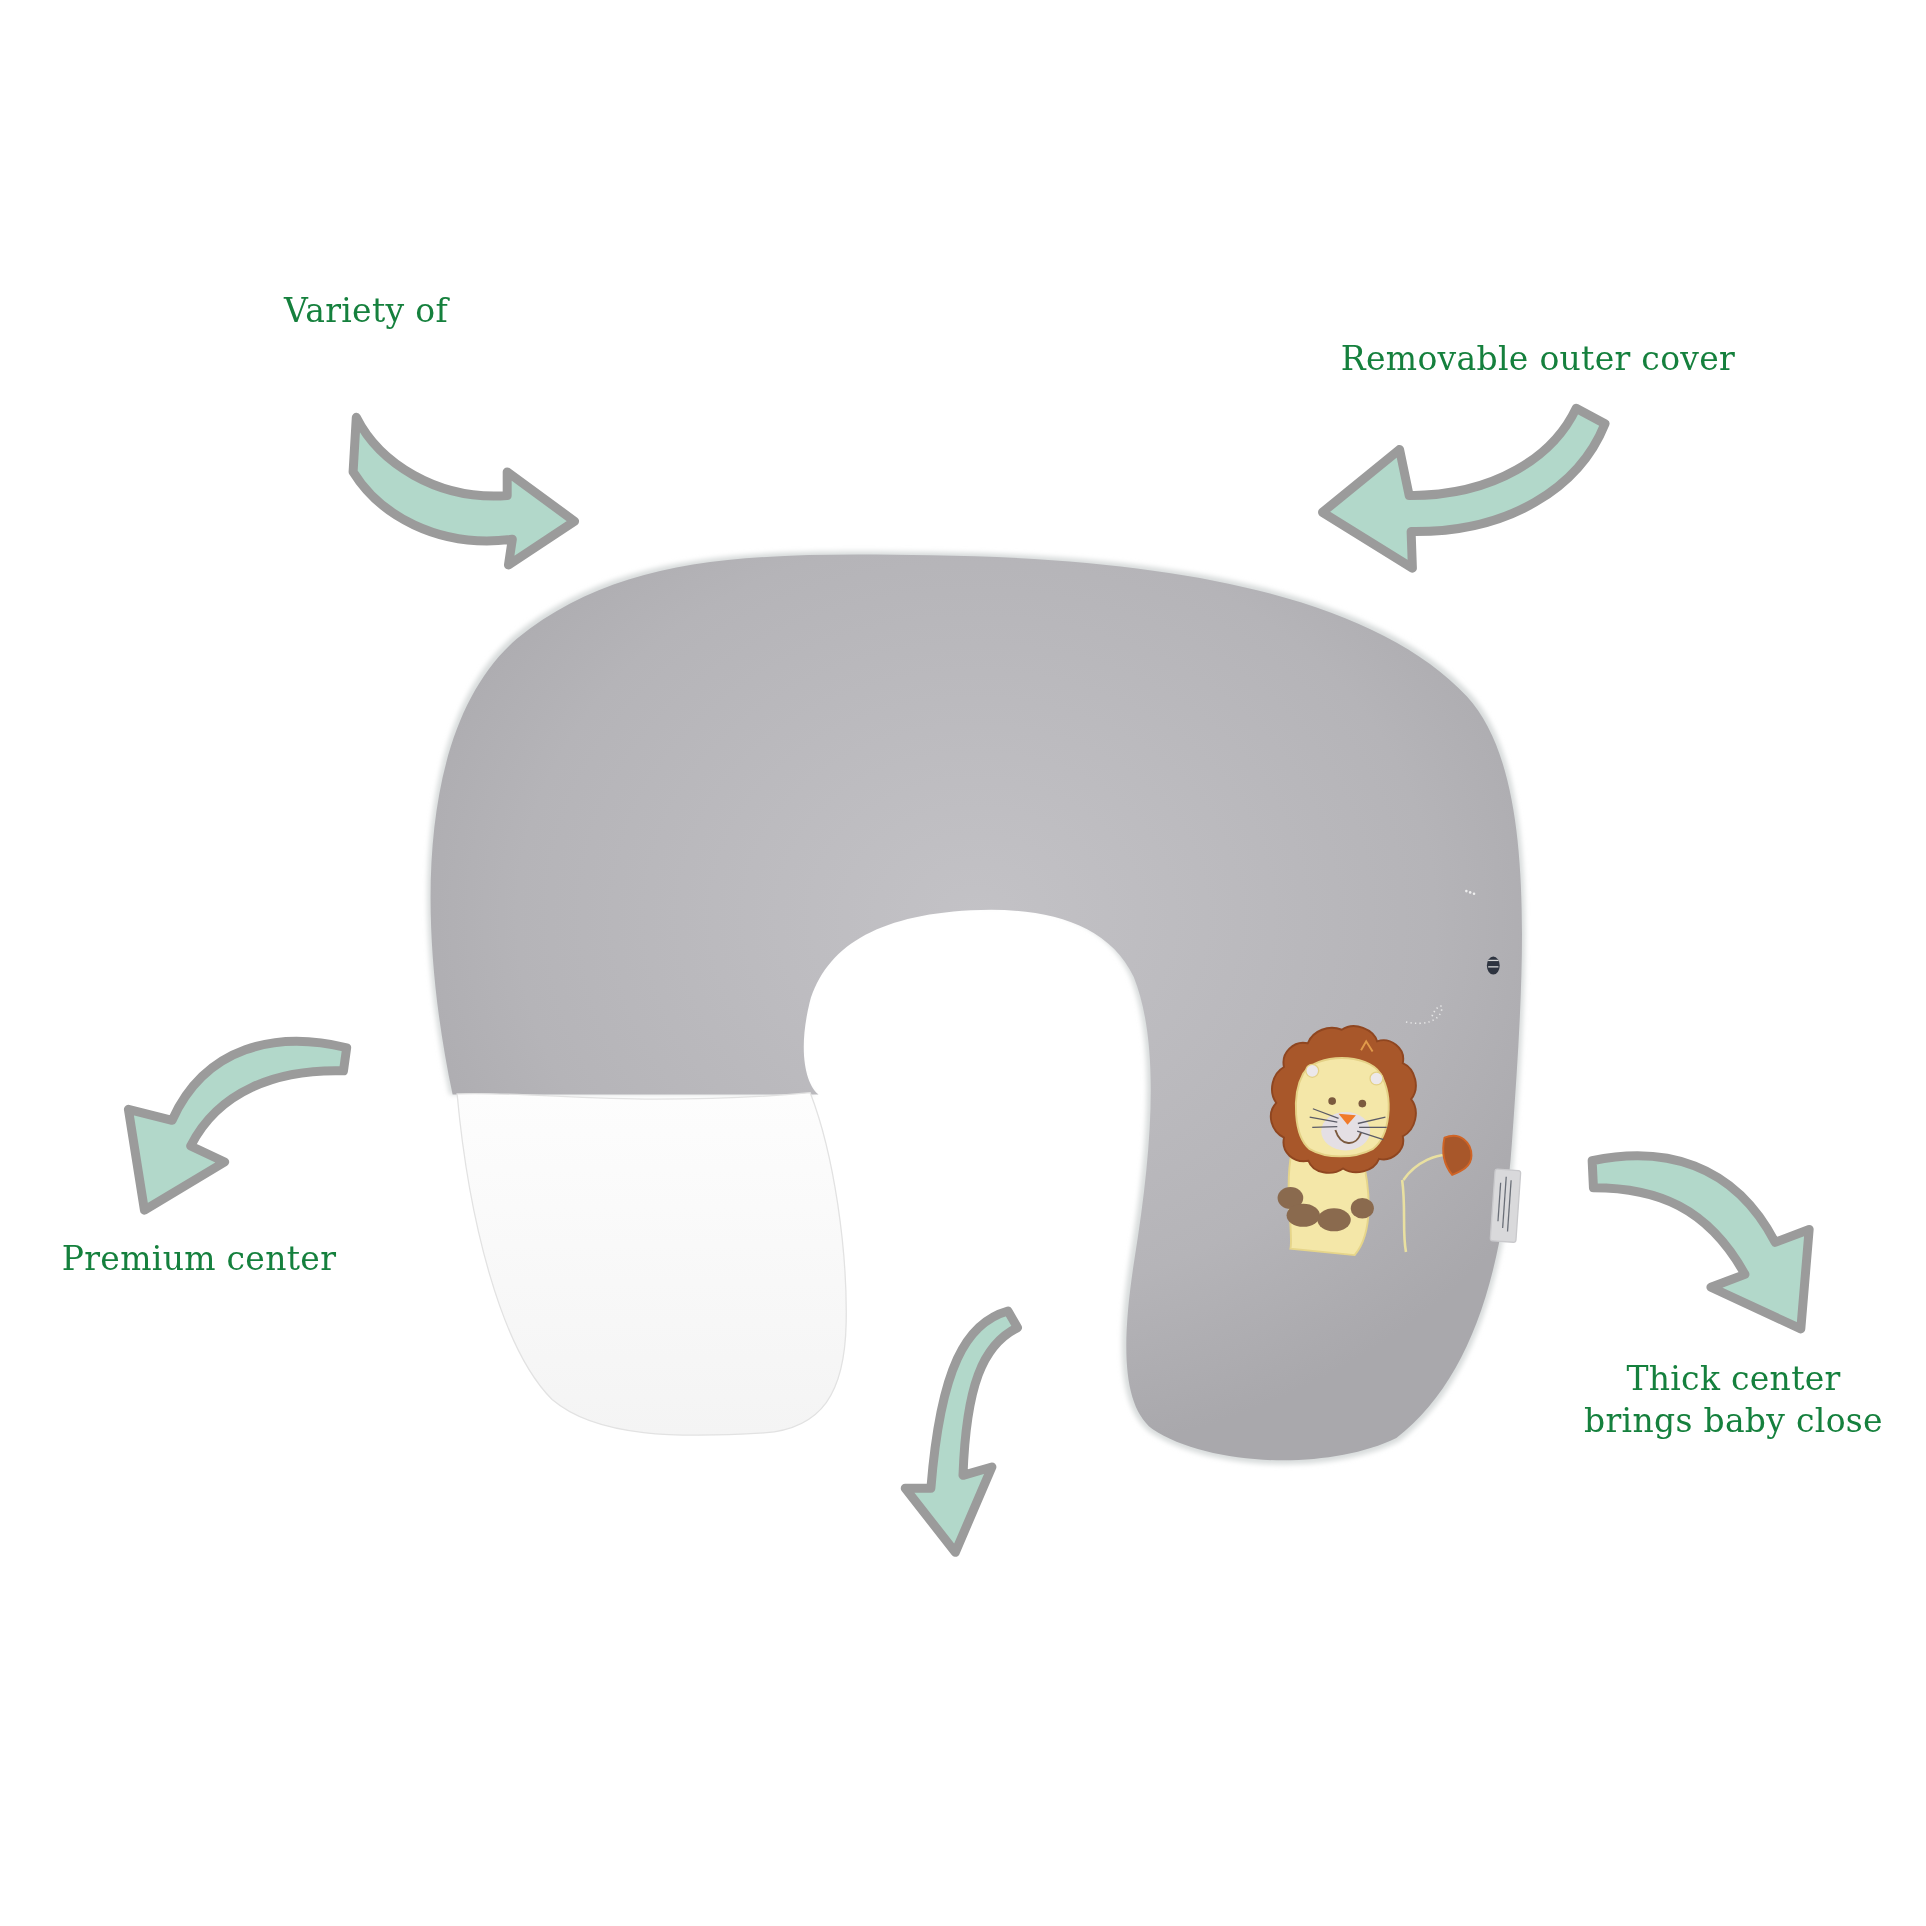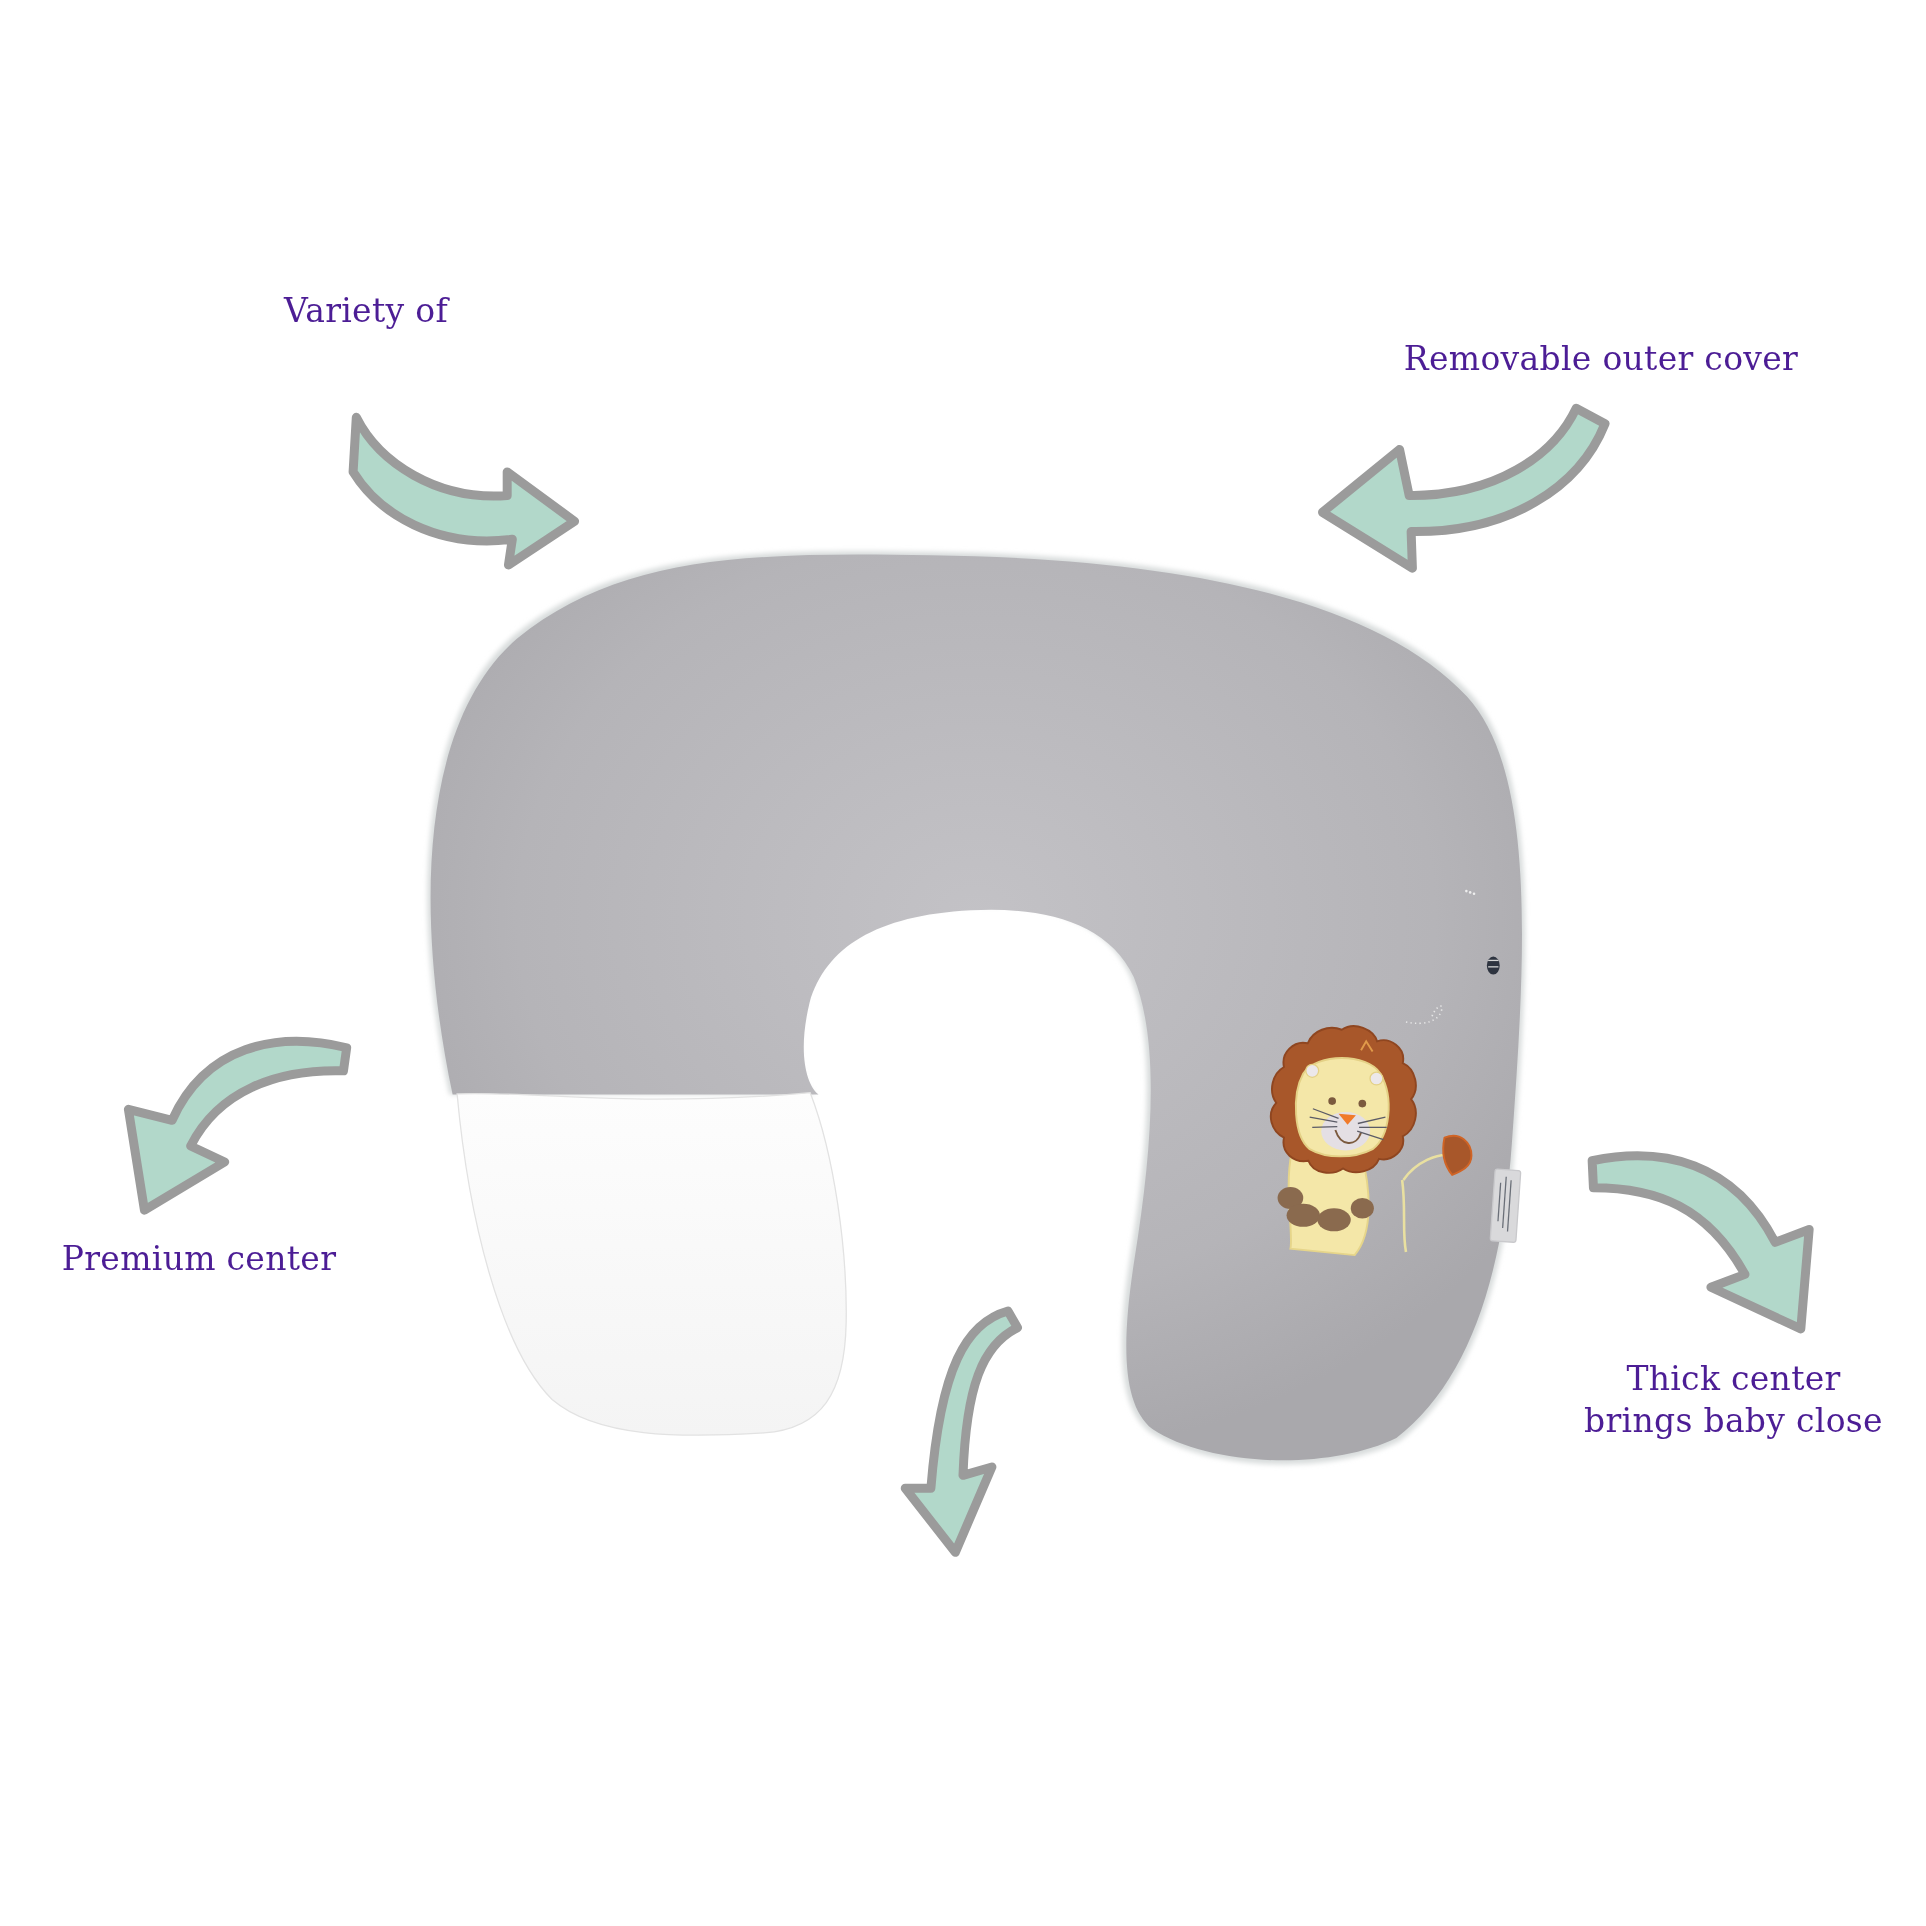--- a/index.html
+++ b/index.html
@@ -1,30 +1,30 @@
 <!DOCTYPE html>
 <html style="font-size:10.3px"><head>
 <meta charset="utf-8">
 <style>
   html, body { margin:0; padding:0; background:#ffffff; }
   body { width:1926px; height:1926px; position:relative; overflow:hidden;
          font-family:"DejaVu Serif", "Liberation Serif", serif; }
-  .label { position:absolute; color:#4c1d95; font-size:33px; line-height:42px;
+  .label { position:absolute; color:#15803d; font-size:33px; line-height:42px;
            text-align:center; white-space:nowrap; letter-spacing:0.3px; }
   .label span { display:block; }
   svg.layer { position:absolute; left:0; top:0; }
 </style>
 </head>
 <body>
 
 <div class="label" style="left:186px; top:290px; width:360px;">
   <span>Variety of</span>
 </div>
 
-<div class="label" style="left:1389px; top:338px; width:424px;">
+<div class="label" style="left:1326px; top:338px; width:424px;">
   <span>Removable outer cover</span>
 </div>
 
 <div class="label" style="left:58px; top:1238px; width:282px;">
   <span>Premium center</span>
 </div>
 
 <div class="label" style="left:706px; top:1586px; width:526px;">
 </div>
 

